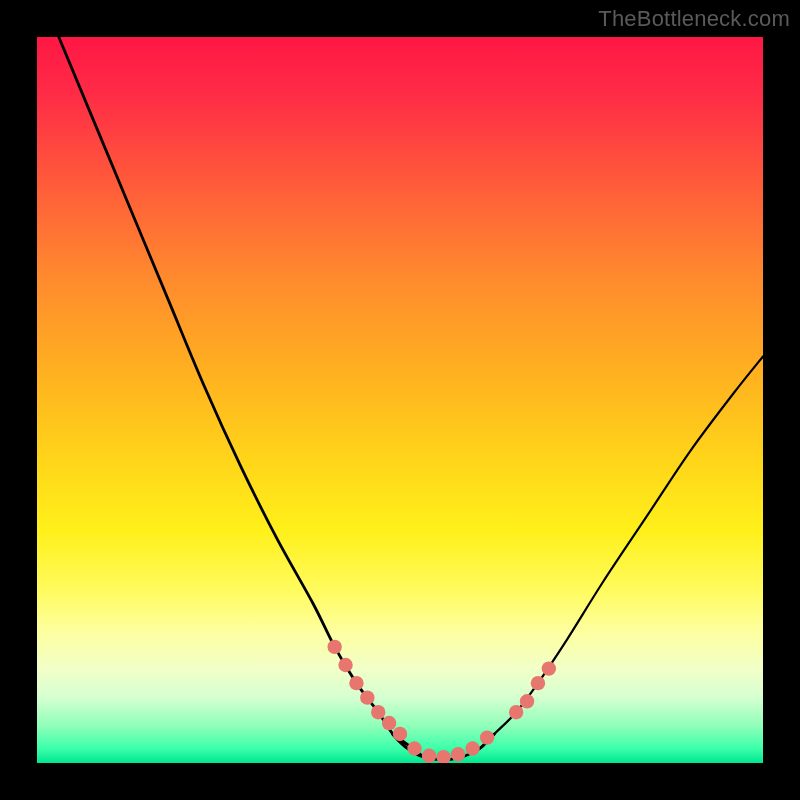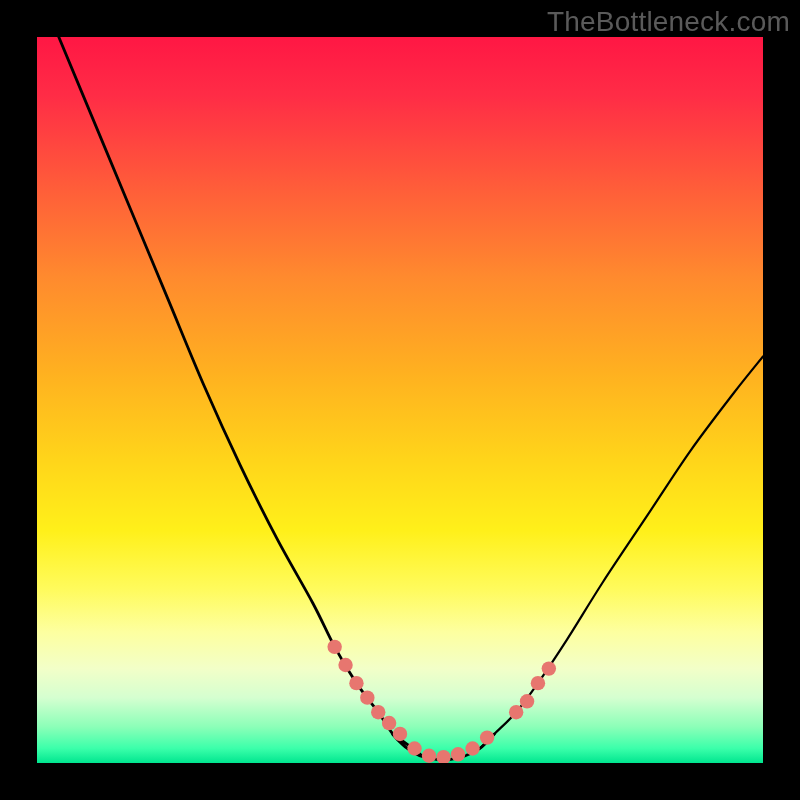--- a/index.html
+++ b/index.html
@@ -44,21 +44,21 @@
       #8cffb8 95%,
       #3bffaa 98%,
       #00e68f 100%
     );
   }
   .watermark {
     position: absolute;
     top: 6px;
     right: 10px;
     color: #5a5a5a;
-    font-size: 28px;
+    font-size: 22px;
     font-weight: 500;
     letter-spacing: 0.2px;
     z-index: 5;
   }
   svg.curves {
     position: absolute;
     top: 0; left: 0;
     width: 100%;
     height: 100%;
   }

